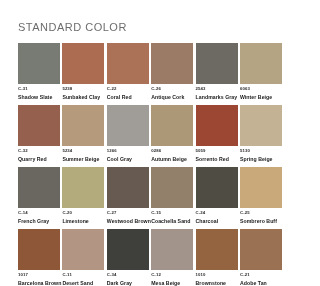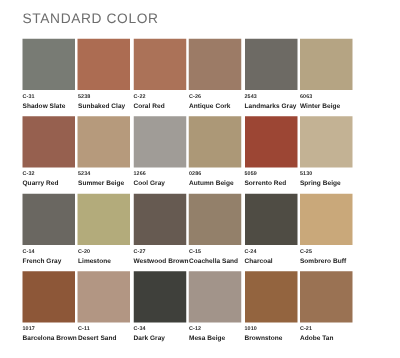--- a/index.html
+++ b/index.html
@@ -11,21 +11,21 @@
     height: 286px;
     background: #ffffff;
     font-family: "Liberation Sans", sans-serif;
     overflow: hidden;
   }
   #sheet {
     position: relative;
     width: 300px;
     height: 218px;
     box-sizing: border-box;
-    padding: 0 18px;
+    padding: 12px 18px;
   }
   #page-title {
     font-size: 11px;
     letter-spacing: 0.5px;
     color: #6d6d6d;
     font-weight: 400;
     margin: 0;
     padding-top: 8px;
     padding-bottom: 0;
     line-height: 14px;

